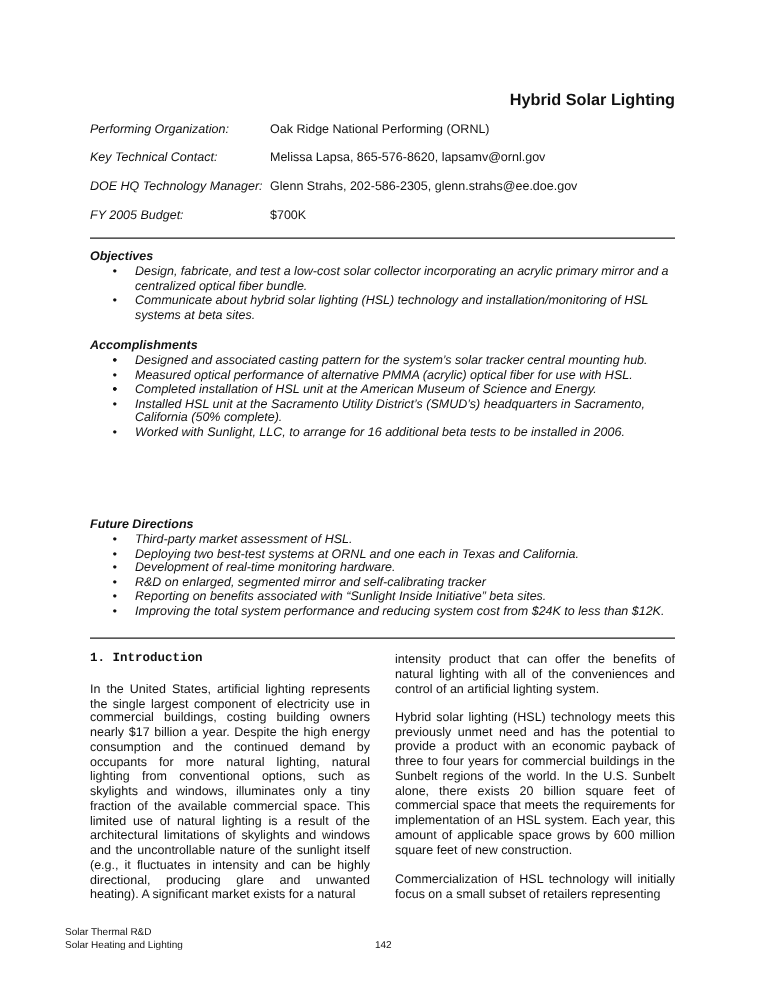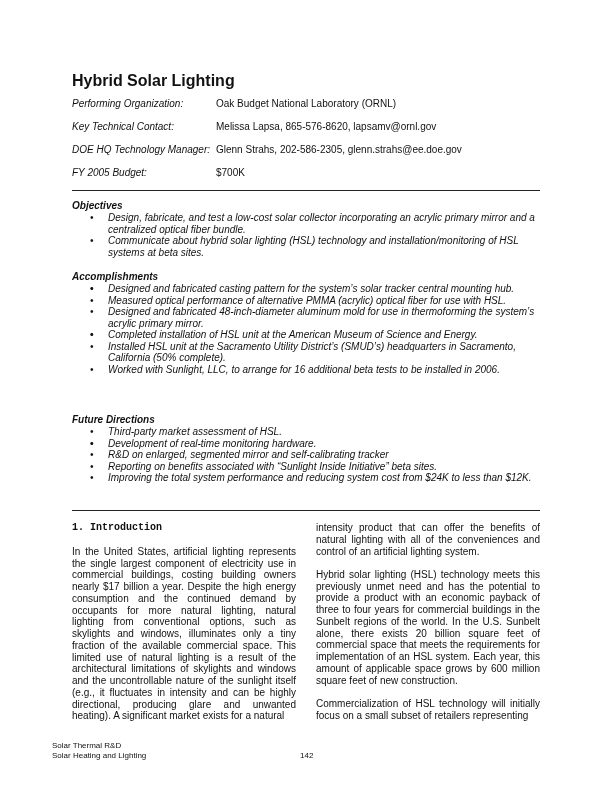--- a/index.html
+++ b/index.html
@@ -2,22 +2,22 @@
 <html><head>
   <meta charset="utf-8">
   <style>
     html, body { margin: 0; padding: 0; background: #ffffff; }
     body {
       width: 612px; height: 792px; position: relative; overflow: hidden;
       font-family: "Liberation Sans", sans-serif; color: #111;
     }
     .page { position: absolute; left: 72px; top: 0; width: 468px; }
     .title {
-      position: absolute; left: 0; top: 72px; width: 468px; text-align: left;
-      font-weight: bold; font-size: 16px;
+      position: absolute; left: 0; top: 72px; width: 468px; text-align: right;
+      font-weight: bold; font-size: 13px;
     }
     .meta-row { position: absolute; left: 0; width: 468px; font-size: 10px; }
     .meta-label { position: absolute; left: 0; font-style: italic; white-space: nowrap; }
     .meta-value { position: absolute; left: 144px; white-space: nowrap; }
     .rule { position: absolute; left: 0; width: 468px; height: 0; border-top: 1px solid #222; }
     .section { position: absolute; left: 0; width: 468px; font-size: 10px; line-height: 11.5px; font-style: italic; }
     .section h3 { margin: 0; font-size: 10px; font-weight: bold; line-height: 12px; }
     .section ul { list-style: none; margin: 0; padding: 0; }
     .section li { position: relative; padding-left: 36px; }
     .bullet { position: absolute; left: 18px; top: 0; }
@@ -28,21 +28,21 @@
     .page-num { position: absolute; left: 300px; top: 751px; font-size: 8px; }
   </style>
 </head>
 <body>
 
 <div class="page">
   <div class="title">Hybrid Solar Lighting</div>
 
   <div class="meta-row" style="top:98px;">
     <span class="meta-label">Performing Organization:</span>
-    <span class="meta-value">Oak Budget National Laboratory (ORNL)</span>
+    <span class="meta-value">Oak Ridge National Performing (ORNL)</span>
   </div>
   <div class="meta-row" style="top:121px;">
     <span class="meta-label">Key Technical Contact:</span>
     <span class="meta-value">Melissa Lapsa, 865-576-8620, lapsamv@ornl.gov</span>
   </div>
   <div class="meta-row" style="top:144px;">
     <span class="meta-label">DOE HQ Technology Manager:</span>
     <span class="meta-value">Glenn Strahs, 202-586-2305, glenn.strahs@ee.doe.gov</span>
   </div>
   <div class="meta-row" style="top:167px;">
@@ -57,35 +57,35 @@
     <ul>
       <li><span class="bullet">•</span><span>Design, fabricate, and test a low-cost solar collector incorporating an acrylic primary mirror and a centralized optical fiber bundle.</span></li>
       <li><span class="bullet">•</span><span>Communicate about hybrid solar lighting (HSL) technology and installation/monitoring of HSL systems at beta sites.</span></li>
     </ul>
   </div>
 
   <div class="section" style="top:271px;">
     <h3>Accomplishments</h3>
     <ul>
       <li><span class="bullet">•</span></li>
-      <li><span class="bullet">•</span><span>Designed and fabricated casting pattern for the system’s solar tracker central mounting hub.</span></li>
+      <li><span class="bullet">•</span><span>Designed and associated casting pattern for the system’s solar tracker central mounting hub.</span></li>
       <li><span class="bullet">•</span><span>Measured optical performance of alternative PMMA (acrylic) optical fiber for use with HSL.</span></li>
-      <li><span class="bullet">•</span><span>Designed and fabricated 48-inch-diameter aluminum mold for use in thermoforming the system’s acrylic primary mirror.</span></li>
+      <li><span class="bullet">•</span></li>
       <li><span class="bullet">•</span></li>
       <li><span class="bullet">•</span><span>Completed installation of HSL unit at the American Museum of Science and Energy.</span></li>
       <li><span class="bullet">•</span><span>Installed HSL unit at the Sacramento Utility District’s (SMUD’s) headquarters in Sacramento, California (50% complete).</span></li>
       <li><span class="bullet">•</span><span>Worked with Sunlight, LLC, to arrange for 16 additional beta tests to be installed in 2006.</span></li>
     </ul>
   </div>
 
   <div class="section" style="top:414px;">
     <h3>Future Directions</h3>
     <ul>
       <li><span class="bullet">•</span><span>Third-party market assessment of HSL.</span></li>
-      <li><span class="bullet">•</span></li>
+      <li><span class="bullet">•</span><span>Deploying two best-test systems at ORNL and one each in Texas and California.</span></li>
       <li><span class="bullet">•</span><span>Development of real-time monitoring hardware.</span></li>
       <li><span class="bullet">•</span><span>R&amp;D on enlarged, segmented mirror and self-calibrating tracker</span></li>
       <li><span class="bullet">•</span><span>Reporting on benefits associated with “Sunlight Inside Initiative” beta sites.</span></li>
       <li><span class="bullet">•</span><span>Improving the total system performance and reducing system cost from $24K to less than $12K.</span></li>
     </ul>
   </div>
 
   <div class="rule" style="top:510px;"></div>
 
   <div class="col" style="left:0; top:522px;">

